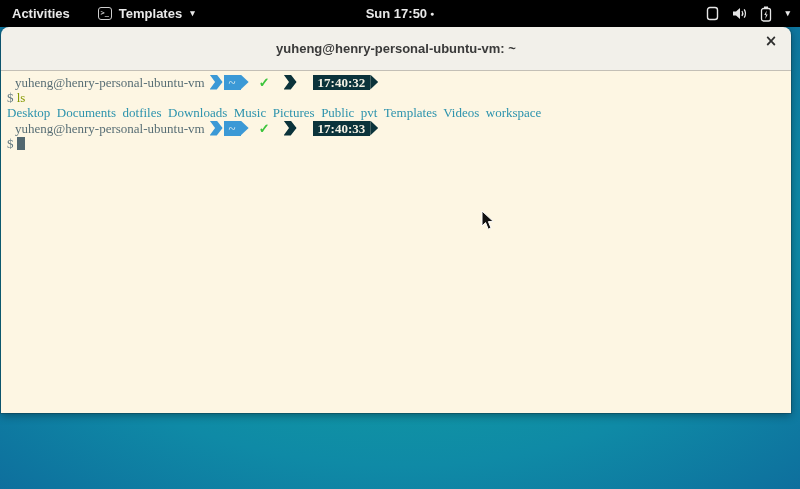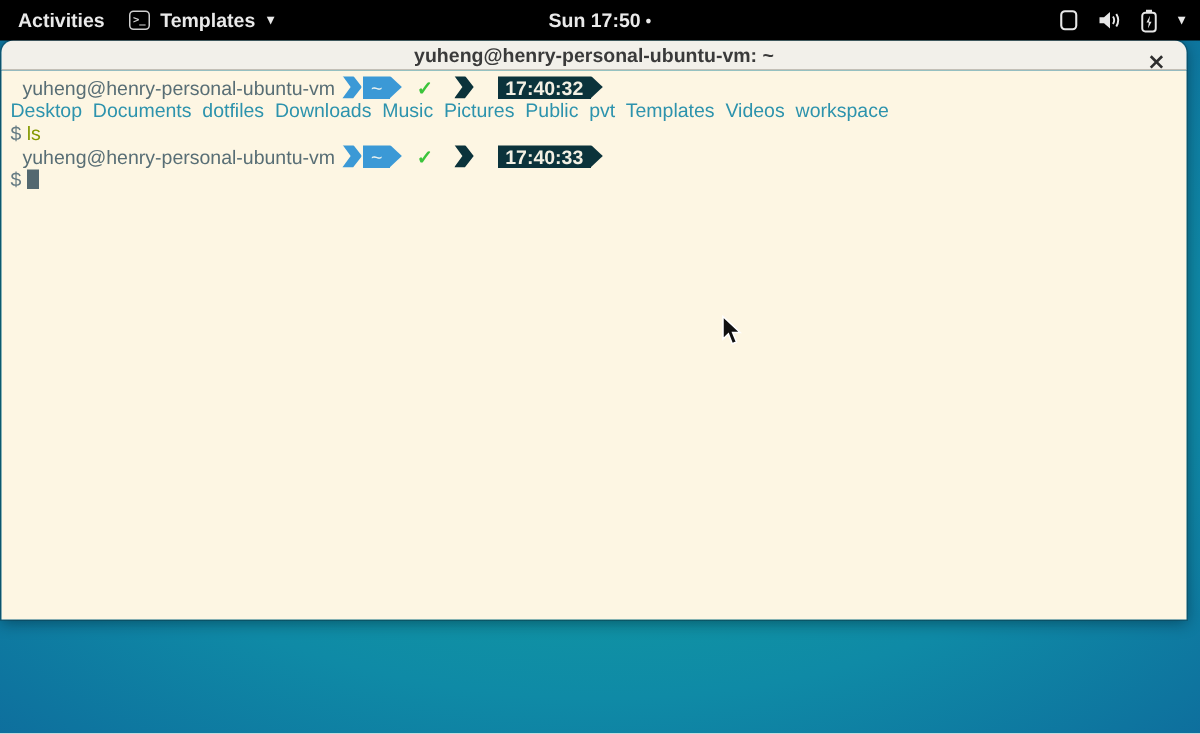--- a/index.html
+++ b/index.html
@@ -16,52 +16,52 @@
   body{font-family:"Liberation Sans",sans-serif;position:relative;}
 
   .desktop{position:absolute;inset:0;
     background:radial-gradient(ellipse 700px 420px at 50% 48%,
       var(--desk-center) 0%, var(--desk-mid) 55%, var(--desk-edge) 100%);}
 
   
   .topbar{position:absolute;left:0;top:0;width:800px;height:27px;
     background:var(--topbar-bg);color:var(--topbar-fg);
     display:flex;align-items:center;font-size:13px;font-weight:700;z-index:30;}
-  .tb-left{display:flex;align-items:center;gap:16px;padding-left:12px;}
+  .tb-left{display:flex;align-items:center;gap:28px;padding-left:12px;}
   .tb-activities{cursor:pointer;}
   .tb-app{display:flex;align-items:center;gap:7px;cursor:pointer;}
   .term-glyph{display:inline-flex;align-items:center;justify-content:center;
     width:14px;height:13px;border:1px solid #cfcfcf;border-radius:3px;
     font-size:7px;font-weight:700;letter-spacing:0;color:#cfcfcf;
     font-family:"DejaVu Sans Mono",monospace;line-height:1;}
   .tb-caret{font-size:9px;line-height:1;margin-left:1px;}
   .tb-clock{position:absolute;left:0;right:0;text-align:center;pointer-events:none;}
   .tb-clock span{pointer-events:auto;cursor:pointer;}
   .clock-dot{font-size:7px;vertical-align:2px;margin-left:3px;}
   .tb-right{position:absolute;right:10px;top:0;height:27px;
     display:flex;align-items:center;gap:12px;}
   .tb-right svg{display:block;}
 
   
   .window{position:absolute;left:1px;top:27px;width:790px;height:386px;
     border-radius:8px 8px 0 0;
     box-shadow:0 2px 10px rgba(0,20,30,.45), 0 0 0 1px rgba(20,60,75,.35);
     z-index:10;display:flex;flex-direction:column;}
-  .titlebar{height:20px;background:var(--titlebar-bg);
+  .titlebar{height:44px;background:var(--titlebar-bg);
     border-bottom:1px solid var(--titlebar-border);
     border-radius:8px 8px 0 0;position:relative;
     display:flex;align-items:center;justify-content:center;}
   .title-text{font-size:13px;font-weight:700;color:var(--titlebar-fg);}
   .close-btn{position:absolute;right:8px;top:0;height:28px;width:24px;
     display:flex;align-items:center;justify-content:center;
     font-size:15px;font-weight:700;color:#2e2e2e;cursor:pointer;
     font-family:"DejaVu Sans",sans-serif;line-height:1;}
 
   .screen{flex:1;background:var(--term-bg);overflow:hidden;
-    font-family:Liberation Sans, sans-serif;font-size:13px;line-height:15px;
+    font-family:Liberation Serif, serif;font-size:13px;line-height:15px;
     color:var(--term-fg);padding:3px 6px 0 6px;cursor:text;}
   .line{white-space:pre;height:15px;}
   .prompt-line{display:flex;align-items:center;padding-left:8px;height:16px;}
   .host{color:var(--host-fg);}
   .cmd{color:var(--cmd-green);}
   .dirs{color:var(--dir-teal);}
 
   
   .pl-lead{width:13px;height:15px;margin-left:5px;
     clip-path:polygon(0 0,55% 0,100% 50%,55% 100%,0 100%,42% 50%);}
@@ -129,23 +129,23 @@
       <span class="host">yuheng@henry-personal-ubuntu-vm</span>
       <span class="pl-lead pl-blue"></span>
       <span class="pl-body pl-blue">~</span>
       <span class="pl-tip pl-blue"></span>
       <span class="check">✓</span>
       <span class="pl-lead pl-dark"></span>
       <span class="pl-body pl-dark">17:40:32</span>
       <span class="pl-tip pl-dark"></span>
     </div>
 
+    <div class="line"><span>$ </span><span class="cmd">ls</span></div>
+
     <div class="line dirs">Desktop  Documents  dotfiles  Downloads  Music  Pictures  Public  pvt  Templates  Videos  workspace</div>
-
-    <div class="line"><span>$ </span><span class="cmd">ls</span></div>
 
     <div class="prompt-line">
       <span class="host">yuheng@henry-personal-ubuntu-vm</span>
       <span class="pl-lead pl-blue"></span>
       <span class="pl-body pl-blue">~</span>
       <span class="pl-tip pl-blue"></span>
       <span class="check">✓</span>
       <span class="pl-lead pl-dark"></span>
       <span class="pl-body pl-dark">17:40:33</span>
       <span class="pl-tip pl-dark"></span>

